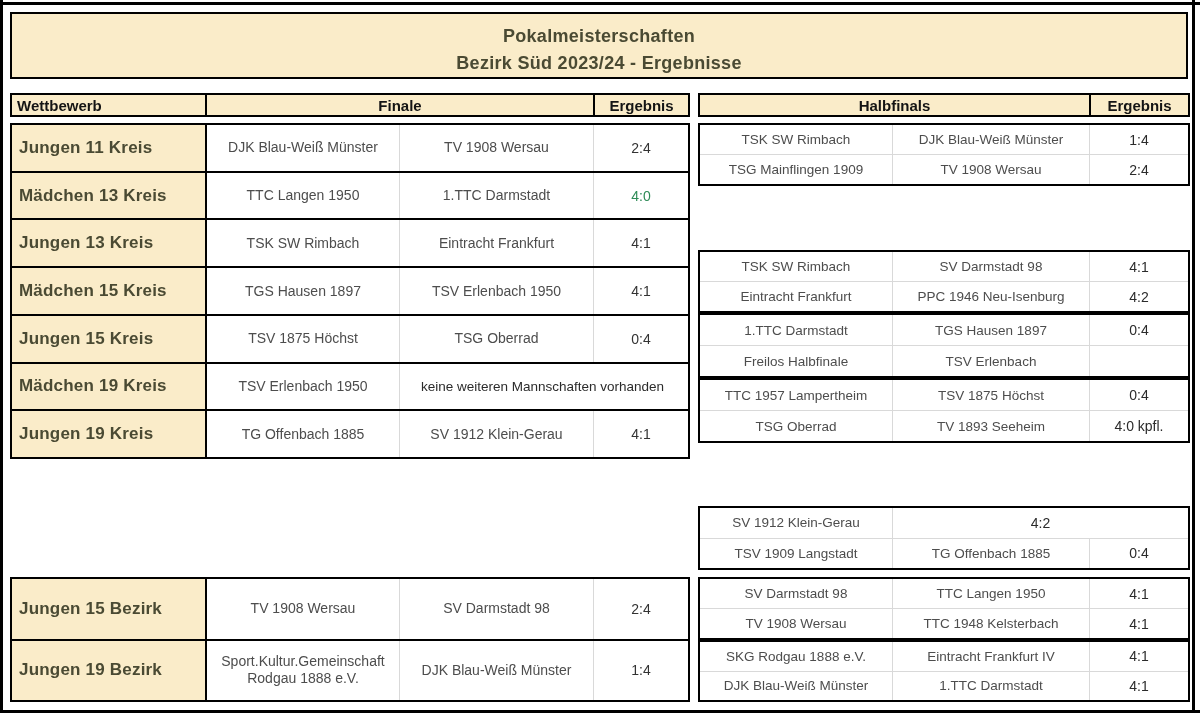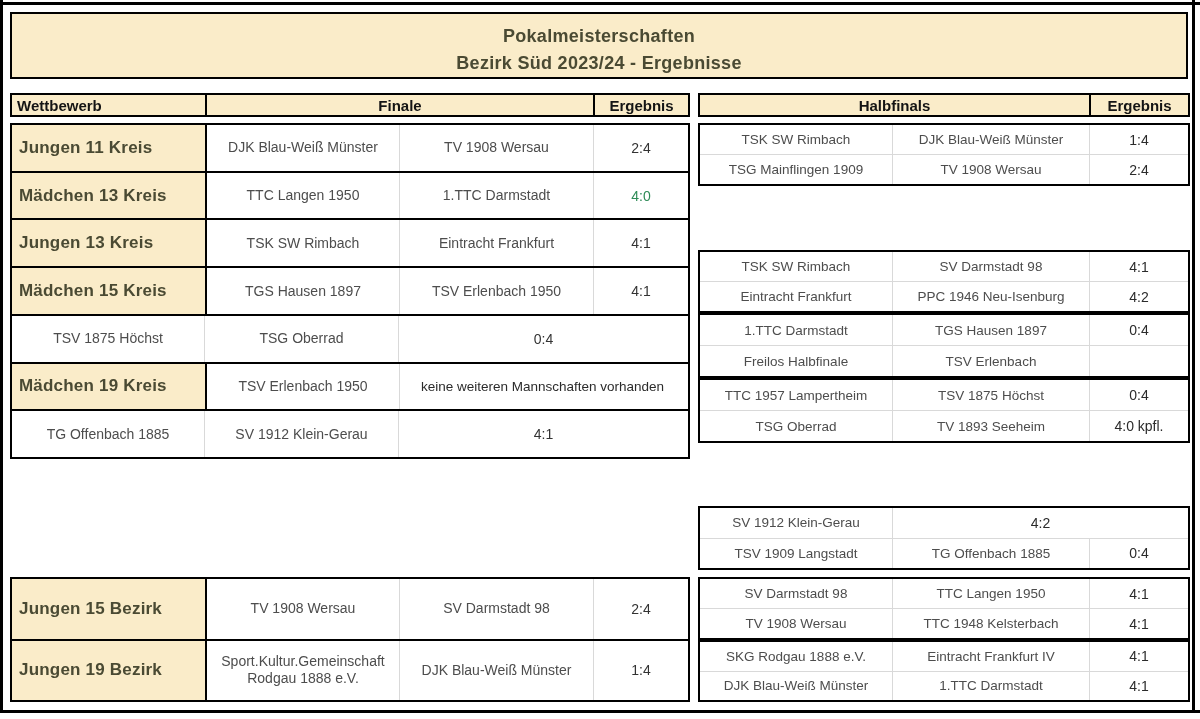--- a/index.html
+++ b/index.html
@@ -103,30 +103,32 @@
       <div class="lteam lteam2">Eintracht Frankfurt</div>
       <div class="lres">4:1</div>
     </div>
     <div class="lrow">
       <div class="comp">Mädchen 15 Kreis</div>
       <div class="lteam">TGS Hausen 1897</div>
       <div class="lteam lteam2">TSV Erlenbach 1950</div>
       <div class="lres">4:1</div>
     </div>
     <div class="lrow">
+      <div class="comp">Jungen 15 Kreis</div>
       <div class="lteam">TSV 1875 Höchst</div>
       <div class="lteam lteam2">TSG Oberrad</div>
       <div class="lres">0:4</div>
     </div>
     <div class="lrow">
       <div class="comp">Mädchen 19 Kreis</div>
       <div class="lteam">TSV Erlenbach 1950</div>
       <div class="lteam spanned">keine weiteren Mannschaften vorhanden</div>
     </div>
     <div class="lrow">
+      <div class="comp">Jungen 19 Kreis</div>
       <div class="lteam">TG Offenbach 1885</div>
       <div class="lteam lteam2">SV 1912 Klein-Gerau</div>
       <div class="lres">4:1</div>
     </div>
   </div>
 
   <div class="block bl-l2">
     <div class="lrow">
       <div class="comp">Jungen 15 Bezirk</div>
       <div class="lteam">TV 1908 Wersau</div>

